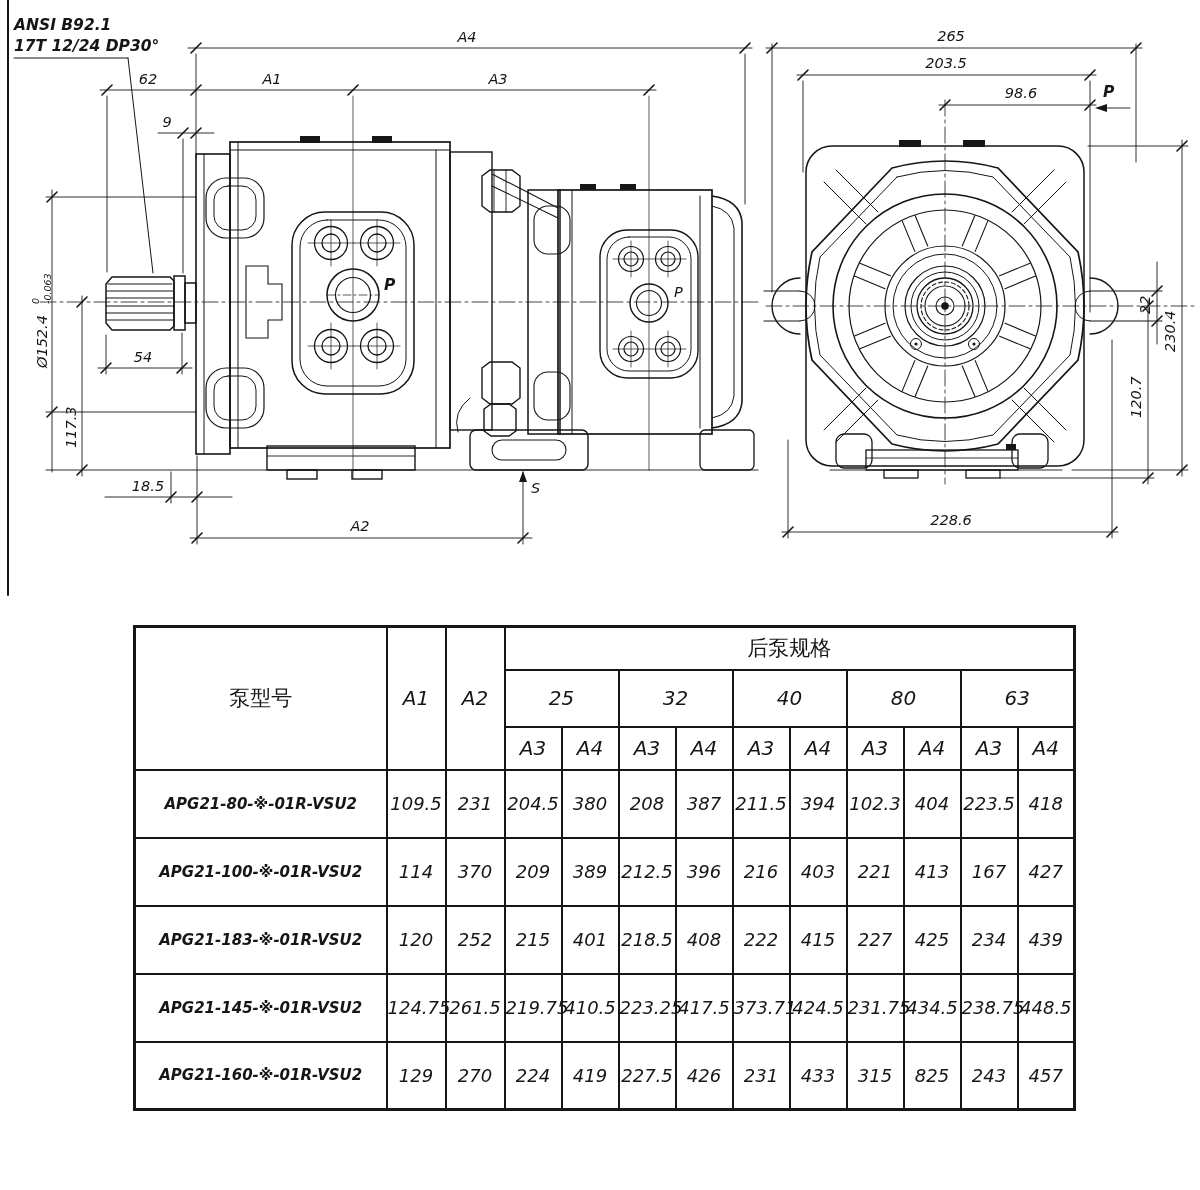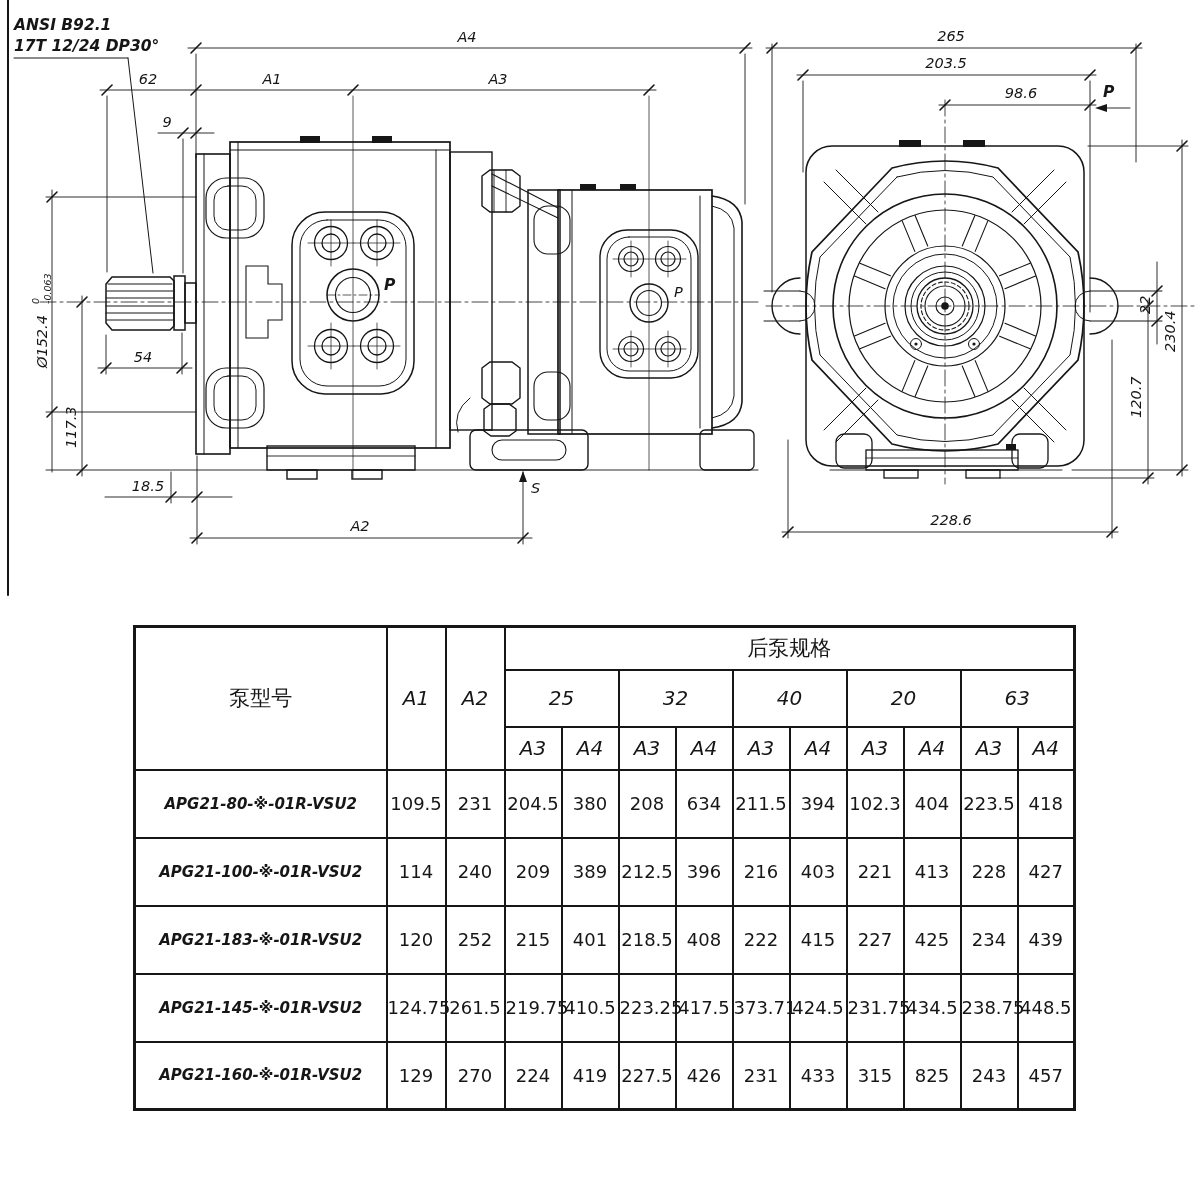--- a/index.html
+++ b/index.html
@@ -7,21 +7,21 @@
   #sheet { position:absolute; left:0; top:0; width:1200px; height:1190px; background:#fff; }
   svg text { fill:#161616; }
   .dim { font-style:italic; font-size:14.5px; }
   .dim-b { font-style:italic; font-weight:bold; font-size:15.5px; }
   .tol { font-style:italic; font-size:9.5px; }
 
   table.spec { position:absolute; left:133px; top:625px; border-collapse:collapse; table-layout:fixed; width:940px; background:#fff; border:3px solid #161616; }
   table.spec td { border:2px solid #161616; text-align:center; vertical-align:middle; padding:0; color:#161616; overflow:visible; white-space:nowrap; }
   td.cn  { font-size:21px; font-weight:500; }
   td.it  { font-style:italic; font-size:20px; }
-  td.num { font-size:18px; }
+  td.num { font-style:italic; font-size:18px; }
   td.model { font-style:italic; font-size:15px;font-weight:bold; }
   tr.h1 { height:43px; } tr.h2 { height:57px; } tr.h3 { height:43px; }
   tr.rd { height:68px; }
 </style>
 </head>
 <body>
 
 <div id="sheet">
 
 <svg width="1200" height="600" viewBox="0 0 1200 600" stroke="#161616" fill="none" stroke-linecap="round">
@@ -403,21 +403,21 @@
         <tr class="h1">
     <td rowspan="3" class="cn">泵型号</td>
     <td rowspan="3" class="it">A1</td>
     <td rowspan="3" class="it">A2</td>
     <td colspan="10" class="cn">后泵规格</td>
   </tr>
   <tr class="h2">
     <td colspan="2" class="it">25</td>
     <td colspan="2" class="it">32</td>
     <td colspan="2" class="it">40</td>
-    <td colspan="2" class="it">20</td>
+    <td colspan="2" class="it">80</td>
     <td colspan="2" class="it">63</td>
   </tr>
   <tr class="h3">
     <td class="it">A3</td>
     <td class="it">A4</td>
     <td class="it">A3</td>
     <td class="it">A4</td>
     <td class="it">A3</td>
     <td class="it">A4</td>
     <td class="it">A3</td>
@@ -425,41 +425,41 @@
     <td class="it">A3</td>
     <td class="it">A4</td>
   </tr>
   <tr class="rd">
     <td class="model">APG21-80-※-01R-VSU2</td>
     <td class="num">109.5</td>
     <td class="num">231</td>
     <td class="num">204.5</td>
     <td class="num">380</td>
     <td class="num">208</td>
-    <td class="num">634</td>
+    <td class="num">387</td>
     <td class="num">211.5</td>
     <td class="num">394</td>
     <td class="num">102.3</td>
     <td class="num">404</td>
     <td class="num">223.5</td>
     <td class="num">418</td>
   </tr>
   <tr class="rd">
     <td class="model">APG21-100-※-01R-VSU2</td>
     <td class="num">114</td>
-    <td class="num">240</td>
+    <td class="num">370</td>
     <td class="num">209</td>
     <td class="num">389</td>
     <td class="num">212.5</td>
     <td class="num">396</td>
     <td class="num">216</td>
     <td class="num">403</td>
     <td class="num">221</td>
     <td class="num">413</td>
-    <td class="num">228</td>
+    <td class="num">167</td>
     <td class="num">427</td>
   </tr>
   <tr class="rd">
     <td class="model">APG21-183-※-01R-VSU2</td>
     <td class="num">120</td>
     <td class="num">252</td>
     <td class="num">215</td>
     <td class="num">401</td>
     <td class="num">218.5</td>
     <td class="num">408</td>

